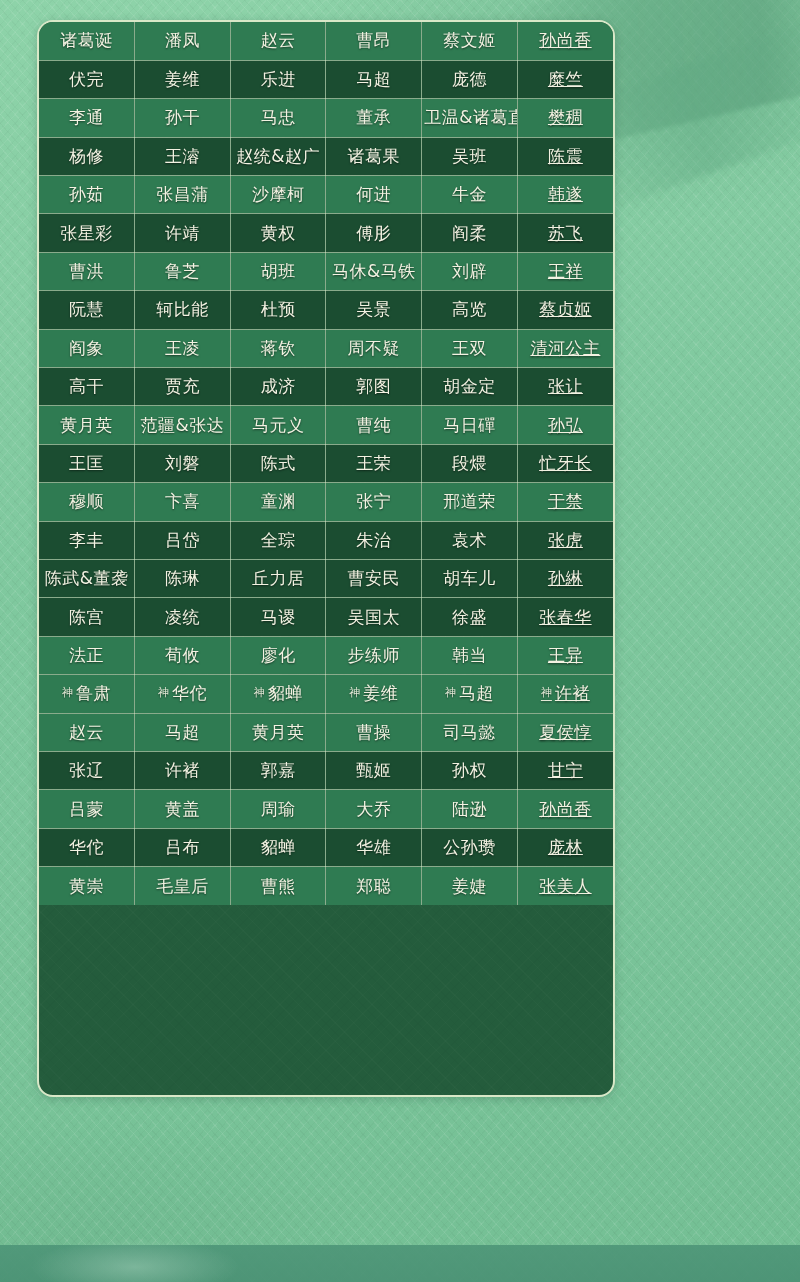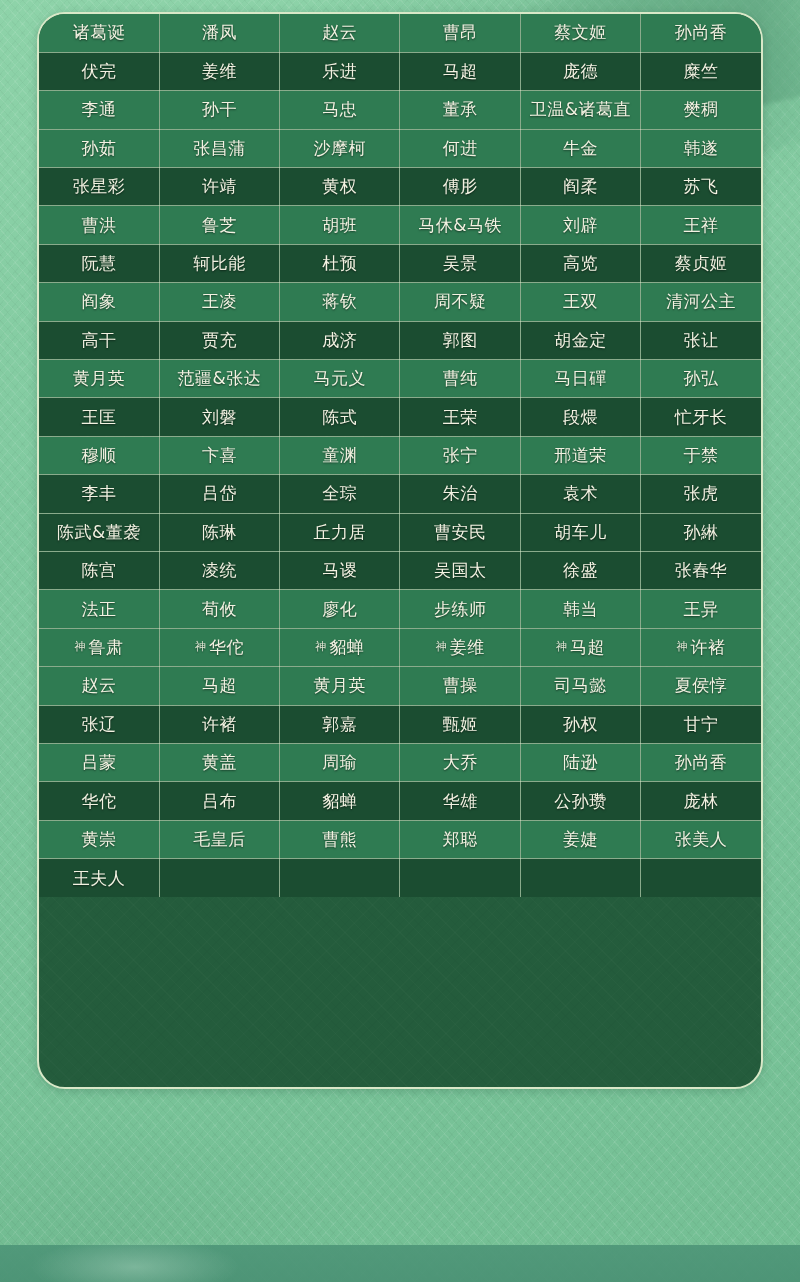--- a/index.html
+++ b/index.html
@@ -86,25 +86,25 @@
     height: 58px;
     border-radius: 50%;
     background: radial-gradient(ellipse at center, rgba(190,228,206,0.40) 0%, rgba(190,228,206,0) 70%);
     pointer-events: none;
   }
 
   
   #table-frame {
     position: absolute;
     left: 37px;
-    top: 12px;
-    width: 726px;
+    top: 20px;
+    width: 578px;
     height: 1077px;
     border: 2px solid #d9e8c8;
-    border-radius: 28px;
+    border-radius: 16px;
     box-sizing: border-box;
     box-shadow: 0 2px 10px rgba(20,60,40,0.22);
     background: #245c3c;
     overflow: hidden;
   }
   
   #table-frame::after {
     content: "";
     position: absolute;
     inset: 0;
@@ -140,21 +140,21 @@
     font-size: 17px;
     letter-spacing: 0.5px;
     border-right: 1px solid rgba(222,236,205,0.55);
     border-bottom: 1px solid rgba(222,236,205,0.55);
     text-shadow: 0 1px 2px rgba(0,0,0,0.55);
     white-space: nowrap;
     overflow: hidden;
     padding: 0 2px;
     box-sizing: border-box;
   }
-  #name-table td:last-child { border-right: none; }
+  #name-table td:last-child { border-right: none; text-decoration: underline; }
   #name-table tr:last-child td { border-bottom: none; }
 
   
   #name-table tr.row-light td { background-color: #2f7b52; }
   #name-table tr.row-dark  td { background-color: #1b4d31; }
 
   
   .shen-prefix {
     font-size: 11px;
     vertical-align: 3px;
@@ -193,20 +193,28 @@
             <td><span>糜竺</span></td>
           </tr>
           <tr class="row-light">
             <td><span>李通</span></td>
             <td><span>孙干</span></td>
             <td><span>马忠</span></td>
             <td><span>董承</span></td>
             <td><span>卫温&amp;诸葛直</span></td>
             <td><span>樊稠</span></td>
           </tr>
+          <tr class="row-dark">
+            <td><span>杨修</span></td>
+            <td><span>王濬</span></td>
+            <td><span>赵统&amp;赵广</span></td>
+            <td><span>诸葛果</span></td>
+            <td><span>吴班</span></td>
+            <td><span>陈震</span></td>
+          </tr>
           <tr class="row-light">
             <td><span>孙茹</span></td>
             <td><span>张昌蒲</span></td>
             <td><span>沙摩柯</span></td>
             <td><span>何进</span></td>
             <td><span>牛金</span></td>
             <td><span>韩遂</span></td>
           </tr>
           <tr class="row-dark">
             <td><span>张星彩</span></td>
@@ -345,28 +353,20 @@
             <td><span>庞林</span></td>
           </tr>
           <tr class="row-light">
             <td><span>黄崇</span></td>
             <td><span>毛皇后</span></td>
             <td><span>曹熊</span></td>
             <td><span>郑聪</span></td>
             <td><span>姜婕</span></td>
             <td><span>张美人</span></td>
           </tr>
-          <tr class="row-dark">
-            <td><span>王夫人</span></td>
-            <td class="cell-empty"></td>
-            <td class="cell-empty"></td>
-            <td class="cell-empty"></td>
-            <td class="cell-empty"></td>
-            <td class="cell-empty"></td>
-          </tr>
         </tbody>
     </table>
   </div>
 
   <div id="bottom-band"></div>
   <div id="bottom-band-glow"></div>
 
 </div>
 
 </body></html>

